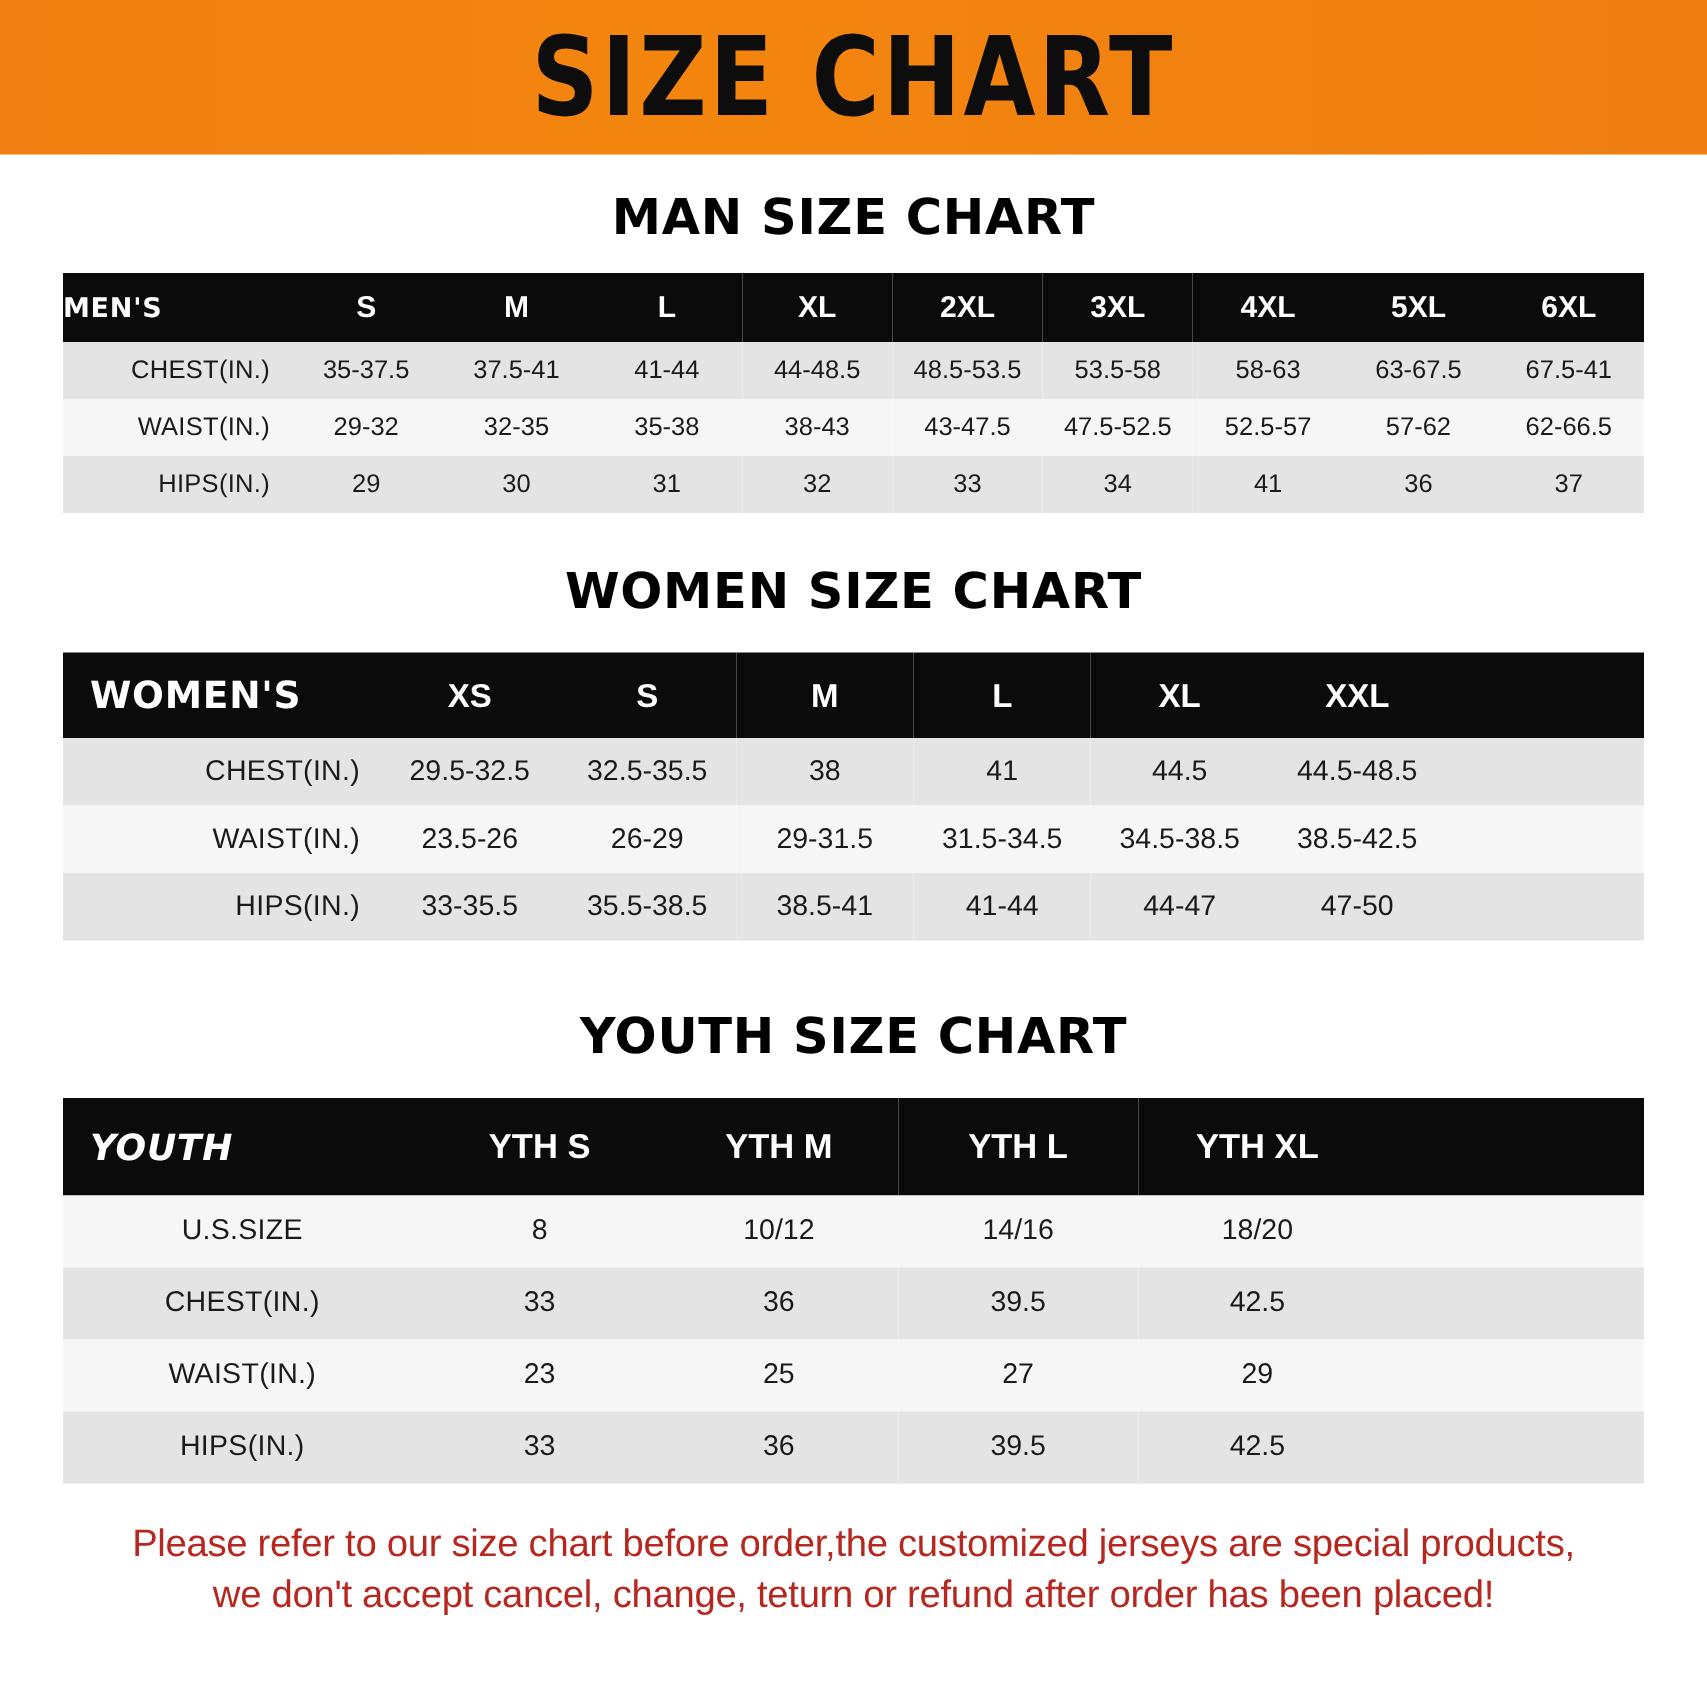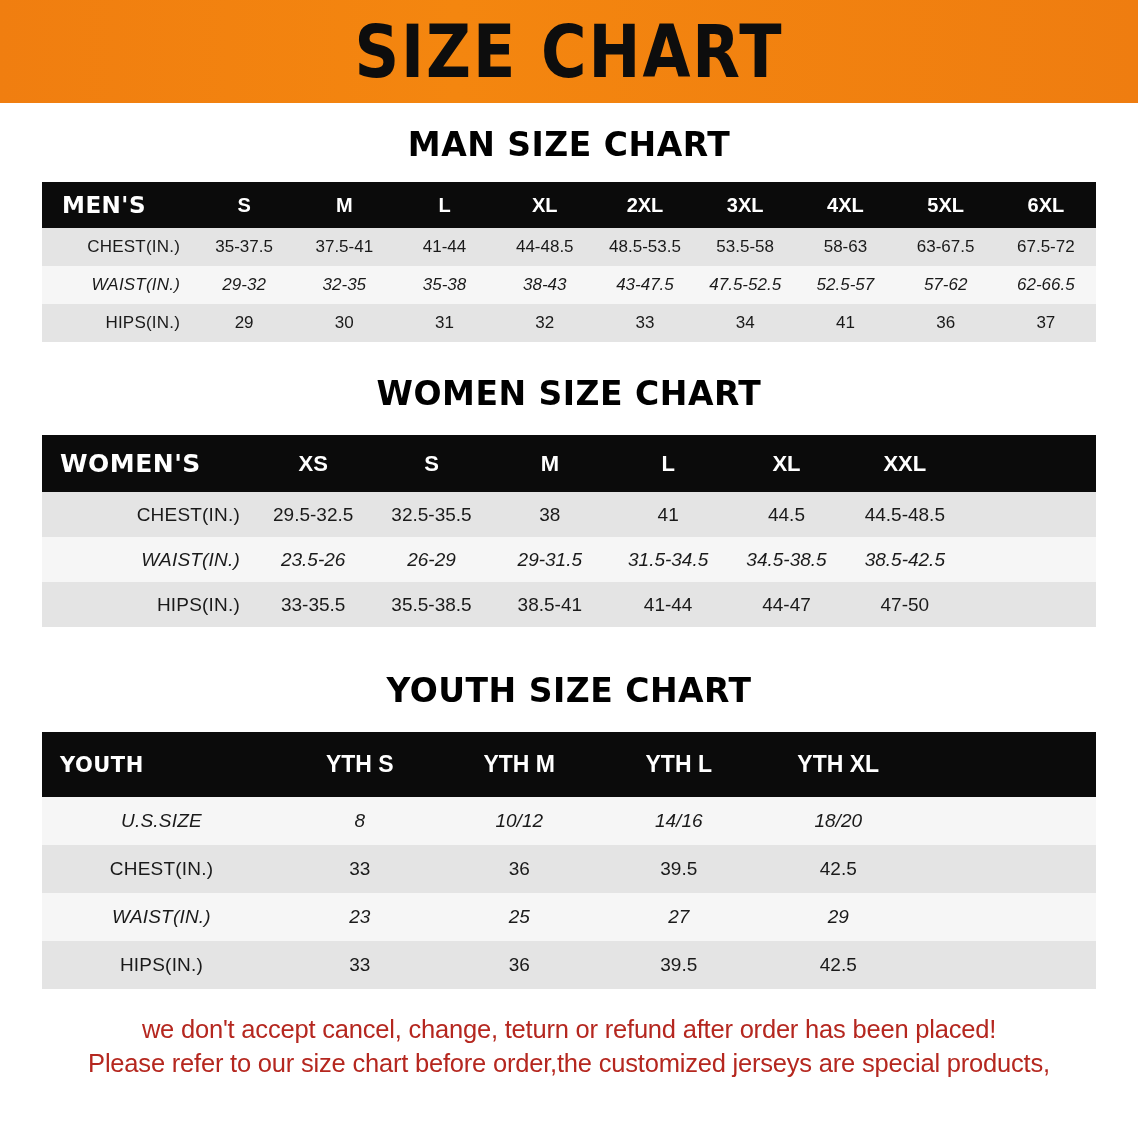--- a/index.html
+++ b/index.html
@@ -82,39 +82,39 @@
     text-align: left;
     font-family: "DejaVu Sans", sans-serif;
     letter-spacing: 0.5px;
   }
   table.sizetable tbody td.rowlabel {
     text-align: right;
     padding-right: 14px;
     letter-spacing: 0.2px;
   }
   .zebra-a { background: #e4e4e4; }
-  .zebra-b { background: #f6f6f6; font-style: italic; }
+  .zebra-b { background: #f6f6f6; }
 
   
   #men-table thead th { height: 44px; font-size: 20px; }
-  #men-table thead th.rowlabel { font-size: 23px; padding-left: 20px; }
+  #men-table thead th.rowlabel { font-size: 18px; padding-left: 0; }
   #men-table tbody td { height: 36px; font-size: 17px; }
   #men-table tbody td.rowlabel { font-size: 17px; }
   #men-table col.lbl { width: 152px; }
 
   
   #women-table thead th { height: 55px; font-size: 22px; }
   #women-table thead th.rowlabel { font-size: 25px; padding-left: 18px; }
   #women-table tbody td { height: 43px; font-size: 19px; }
   #women-table tbody td.rowlabel { font-size: 19px; }
   #women-table col.lbl { width: 212px; }
 
   
   #youth-table thead th { height: 63px; font-size: 23px; }
-  #youth-table thead th.rowlabel { font-size: 21px; padding-left: 18px; }
+  #youth-table thead th.rowlabel { font-size: 24px; padding-left: 18px; font-style: italic; }
   #youth-table tbody td { height: 46px; font-size: 19px; }
   #youth-table tbody td.rowlabel { font-size: 19px; }
   #youth-table col.lbl { width: 238px; }
   #youth-table tbody td.rowlabel { text-align: center; padding-right: 0; }
 
   
   .note {
     margin: 24px 36px 0 36px;
     text-align: center;
     color: #b5271f;
@@ -167,21 +167,21 @@
         <tr class="zebra-a">
           <td class="rowlabel">CHEST(IN.)</td>
           <td>35-37.5</td>
           <td>37.5-41</td>
           <td>41-44</td>
           <td>44-48.5</td>
           <td>48.5-53.5</td>
           <td>53.5-58</td>
           <td>58-63</td>
           <td>63-67.5</td>
-          <td>67.5-72</td>
+          <td>67.5-41</td>
         </tr>
         <tr class="zebra-b">
           <td class="rowlabel">WAIST(IN.)</td>
           <td>29-32</td>
           <td>32-35</td>
           <td>35-38</td>
           <td>38-43</td>
           <td>43-47.5</td>
           <td>47.5-52.5</td>
           <td>52.5-57</td>
@@ -316,17 +316,17 @@
           <td>36</td>
           <td>39.5</td>
           <td>42.5</td>
           <td></td>
         </tr>
       </tbody>
     </table>
   </div>
 
   <div class="note">
+    <span class="line">Please refer to our size chart before order,the customized jerseys are special products,</span>
     <span class="line">we don't accept cancel, change, teturn or refund after order has been placed!</span>
-    <span class="line">Please refer to our size chart before order,the customized jerseys are special products,</span>
   </div>
 
 </div>
 
 </body></html>

